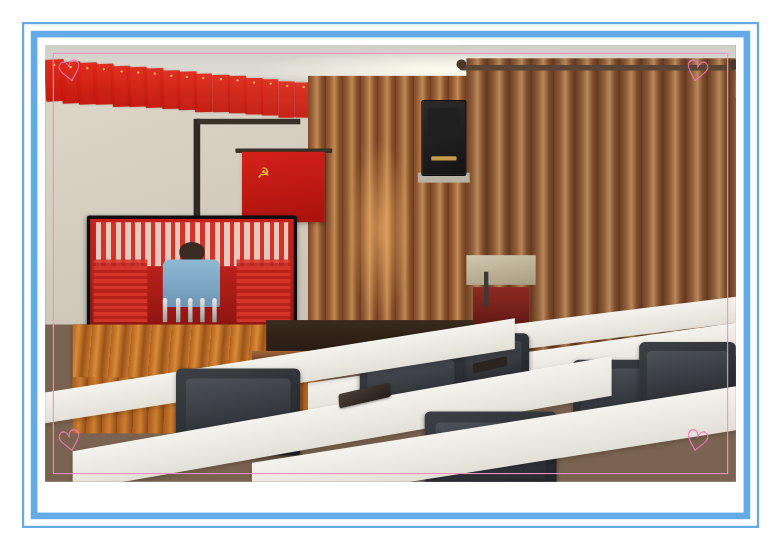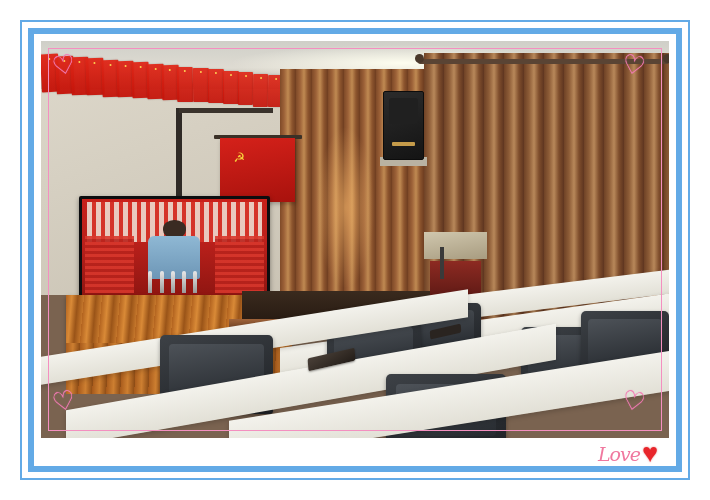--- a/index.html
+++ b/index.html
@@ -337,18 +337,14 @@
 
     </div>
   </div>
 
   <div class="pink-frame"></div>
   <div class="pink-heart ph-tl">♡</div>
   <div class="pink-heart ph-tr">♡</div>
   <div class="pink-heart ph-bl">♡</div>
   <div class="pink-heart ph-br">♡</div>
 
-  <div class="love">
-    <span class="love-text">Love</span>
-    <span class="love-heart">♥</span>
-  </div>
 
 </div>
 
 </body></html>

